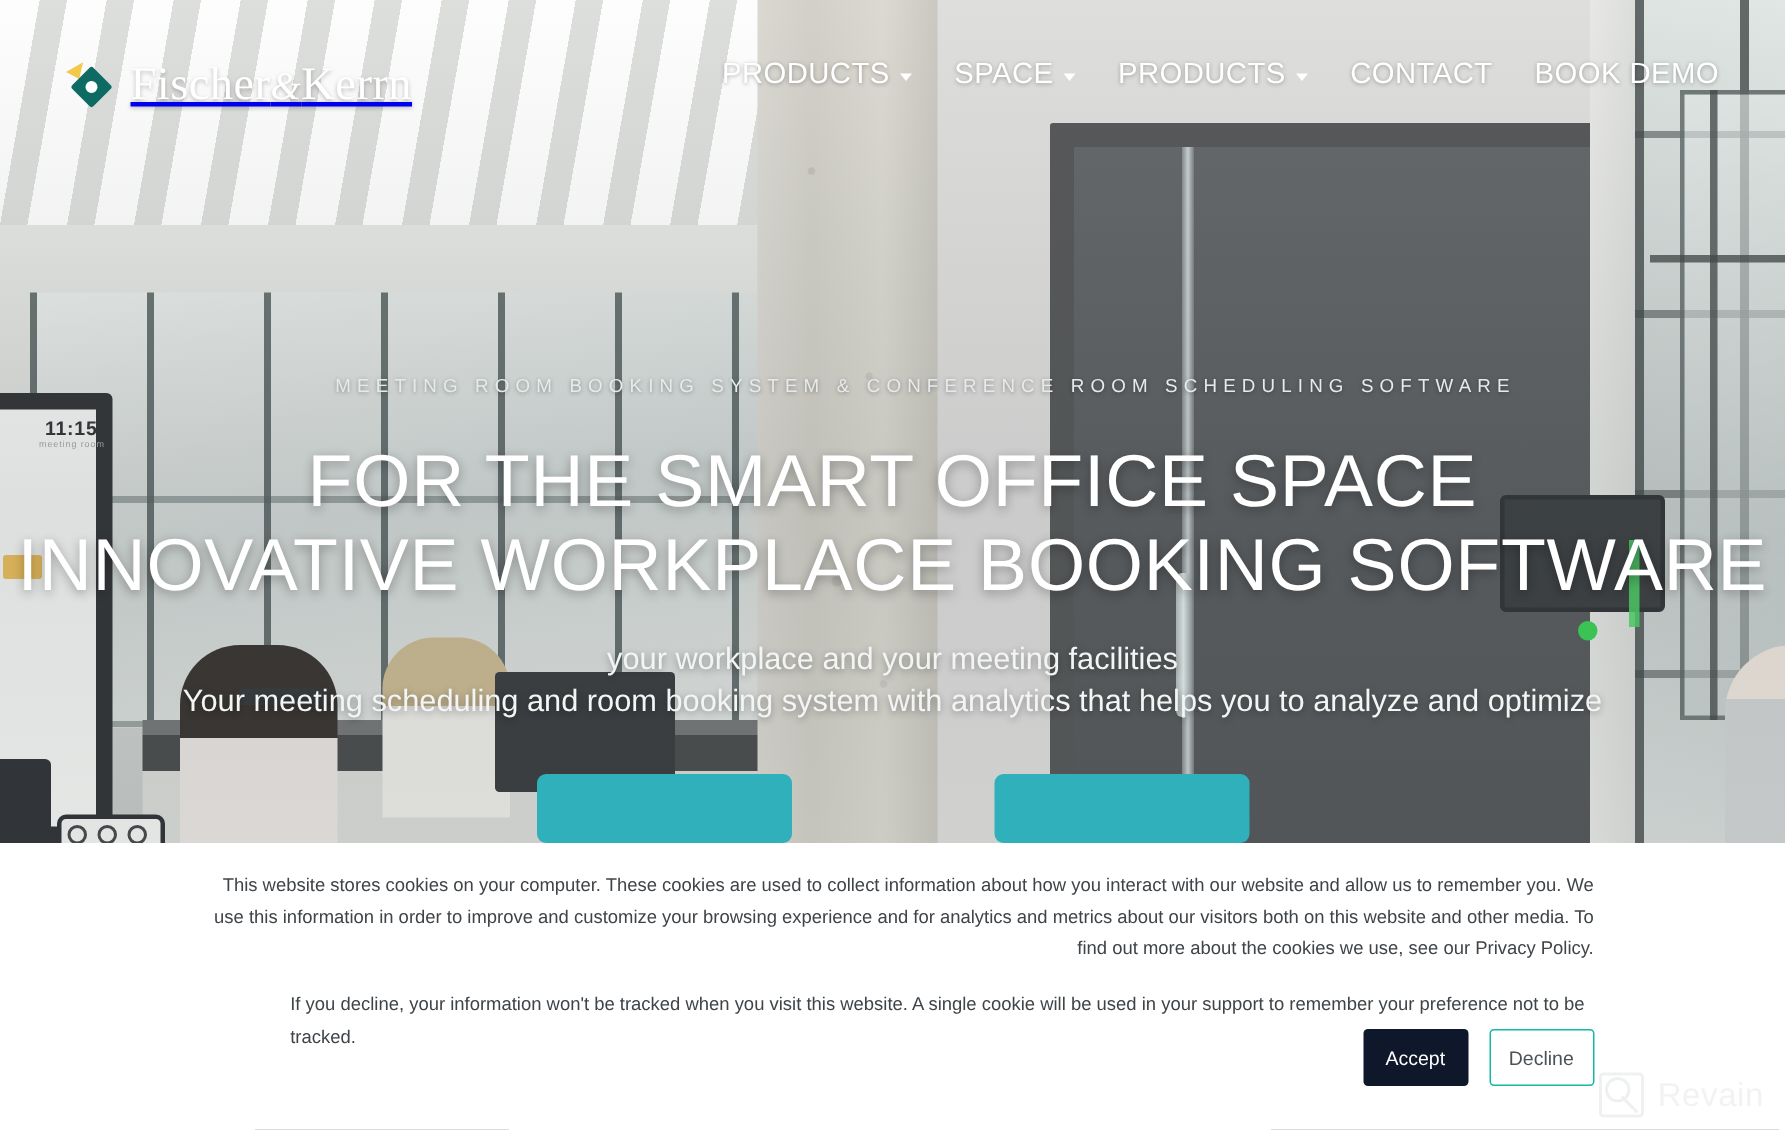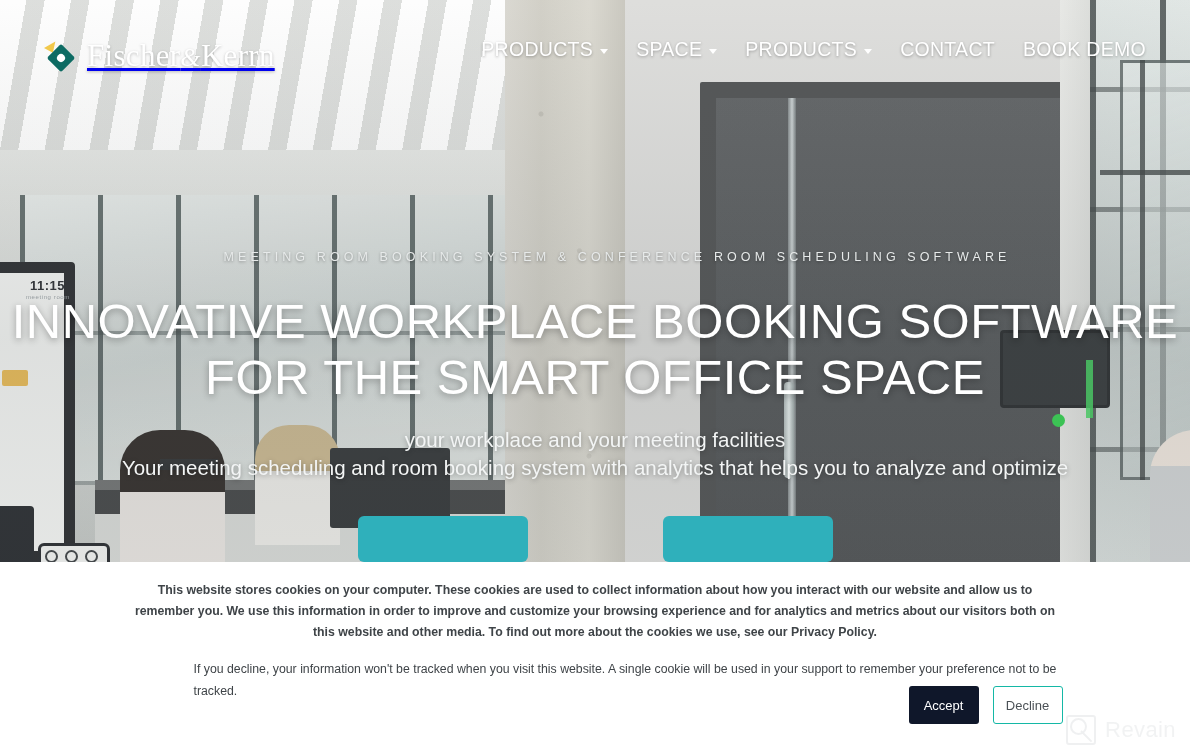--- a/index.html
+++ b/index.html
@@ -224,21 +224,21 @@
     color: #ffffff; font-size: 15px;
   }
 
   
   .cookie-banner {
     position: absolute; left: 0; top: 562px; width: 1190px; height: 191px;
     background: #ffffff;
   }
   .cookie-inner { position: relative; width: 935px; margin: 0 auto; padding-top: 18px; }
   .cookie-p1 {
-    font-size: 12.3px; color: #3f4448; line-height: 1.72; text-align: center; font-weight: bold;
+    font-size: 12.3px; color: #3f4448; line-height: 1.72; text-align: right;
   }
   .cookie-p2 {
     font-size: 12.3px; color: #3f4448; line-height: 1.72;
     text-align: left; margin-top: 16px; padding-left: 66px;
   }
   .cookie-actions {
     position: absolute; right: 0; top: 124px; display: flex; gap: 14px;
   }
   .btn-accept {
     width: 70px; height: 38px; background: #0f172a; color: #ffffff;
@@ -342,22 +342,22 @@
         </a>
       <a href="#">
           <span>BOOK DEMO</span>
         </a>
     </div>
   </div>
 
   <div class="hero-content">
     <div class="eyebrow">MEETING ROOM BOOKING SYSTEM &amp; CONFERENCE ROOM SCHEDULING SOFTWARE</div>
     <div class="headline">
+      <div>FOR THE SMART OFFICE SPACE</div>
       <div>INNOVATIVE WORKPLACE BOOKING SOFTWARE</div>
-      <div>FOR THE SMART OFFICE SPACE</div>
     </div>
     <div class="subhead">
       <div>your workplace and your meeting facilities</div>
       <div>Your meeting scheduling and room booking system with analytics that helps you to analyze and optimize</div>
     </div>
     <div class="cta-row">
       <button class="cta-btn"></button>
       <button class="cta-btn"></button>
     </div>
   </div>

